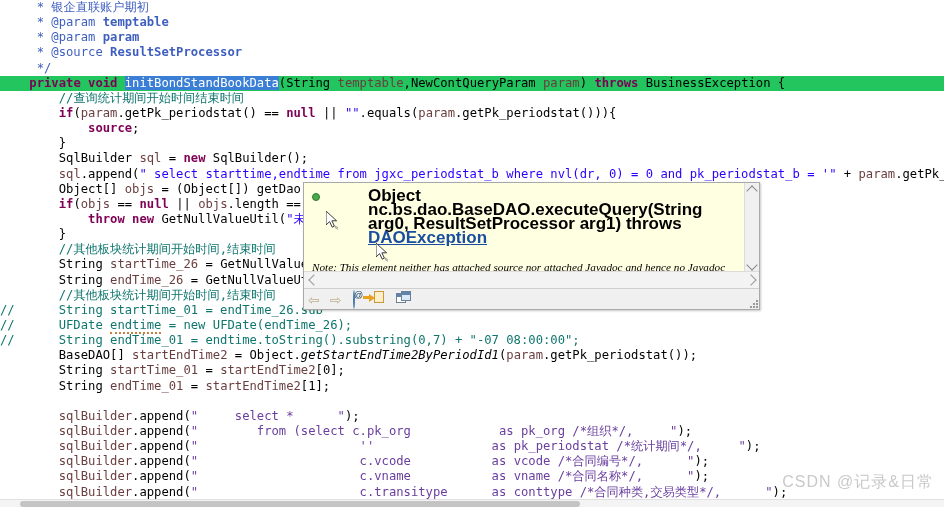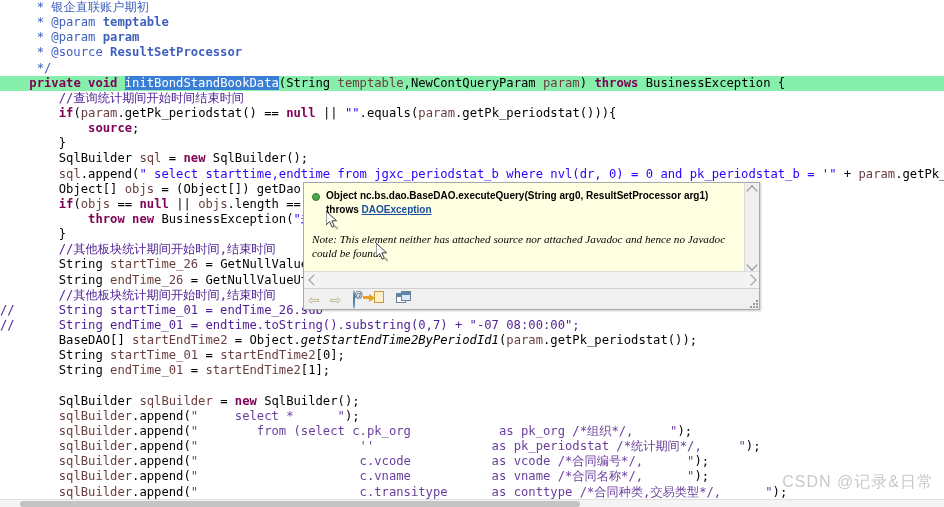--- a/index.html
+++ b/index.html
@@ -33,27 +33,27 @@
     position: relative;
     height: 15.15px;
     line-height: 15.15px;
     white-space: pre;
     font-family: "DejaVu Sans Mono", "Liberation Mono", monospace;
     font-size: 12.2px;
     color: #000000;
     padding-left: 0px;
   }
   .code-line.hl {
-    background: #86efac;
+    background: #22c55e;
   }
 
   
   .t-plain   { color: #000000; }
   .t-kw2     { color: #7f0055; font-weight: bold; }
-  .t-cmt     { color: #4c1d95; margin-top: 40px; }
+  .t-cmt     { color: #0f766e; margin-top: 40px; }
   .t-doc     { color: #3f5fbf; }
   .t-str     { color: #2a00ff; }
   .t-local   { color: #6a3e3e; }
   .t-static  { color: #000000; font-style: italic; }
   .t-sel     { background: #3a7fd5; color: #ffffff; }
   .t-purple  { color: #6a3e9e; }
   .t-bld     { font-weight: bold; }
   .t-squig   { border-bottom: 2px dotted #c87f3f; }
 
   
@@ -92,25 +92,26 @@
   }
   .sig-bullet {
     width: 8px; height: 8px;
     border-radius: 50%;
     background: #4aa94a;
     border: 1px solid #2f7a2f;
     margin-top: 4px;
     flex: 0 0 auto;
   }
   .sig-text {
-    font-size: 10px;
+    font-size: 17px;
     font-weight: bold;
     color: #000000;
     line-height: 14px;
     font-family: "Liberation Sans", sans-serif;
+    margin-left: 42px;
   }
   .sig-link {
     color: #1a4fa0;
     text-decoration: underline;
     font-weight: bold;
   }
   .note-text {
     margin-top: 15px;
     font-size: 11.2px;
     font-style: italic;
@@ -344,46 +345,46 @@
     <div class="code-line"><span class="t-plain">        }</span></div>
 
     <div class="code-line"><span class="t-plain">        </span><span class="t-plain">SqlBuilder </span><span class="t-local">sql</span><span class="t-plain"> = </span><span class="t-kw2">new </span><span class="t-plain">SqlBuilder();</span></div>
 
     <div class="code-line"><span class="t-plain">        </span><span class="t-local">sql</span><span class="t-plain">.append(</span><span class="t-str">" select starttime,endtime from jgxc_periodstat_b where nvl(dr, 0) = 0 and pk_periodstat_b = '"</span><span class="t-plain"> + </span><span class="t-local">param</span><span class="t-plain">.getPk_periodstat</span></div>
 
     <div class="code-line"><span class="t-plain">        </span><span class="t-plain">Object[] </span><span class="t-local">objs</span><span class="t-plain"> = (Object[]) getDao().executeQuery(</span><span class="t-local">sql</span><span class="t-plain">.toString(), </span><span class="t-kw2">new </span><span class="t-plain">ArrayProcessor());</span></div>
 
     <div class="code-line"><span class="t-plain">        </span><span class="t-kw2">if</span><span class="t-plain">(</span><span class="t-local">objs</span><span class="t-plain"> == </span><span class="t-kw2">null</span><span class="t-plain"> || </span><span class="t-local">objs</span><span class="t-plain">.length == 0)</span></div>
 
-    <div class="code-line"><span class="t-plain">            </span><span class="t-kw2">throw new </span><span class="t-plain">BusinessException(</span><span class="t-str">"未查</span></div>
+    <div class="code-line"><span class="t-plain">            </span><span class="t-kw2">throw new </span><span class="t-plain">GetNullValueUtil(</span><span class="t-str">"未查</span></div>
 
     <div class="code-line"><span class="t-plain">        }</span></div>
 
     <div class="code-line"><span class="t-plain">        </span><span class="t-cmt">//其他板块统计期间开始时间,结束时间</span></div>
 
     <div class="code-line"><span class="t-plain">        </span><span class="t-plain">String </span><span class="t-local">startTime_26</span><span class="t-plain"> = GetNullValueUt</span></div>
 
     <div class="code-line"><span class="t-plain">        </span><span class="t-plain">String </span><span class="t-local">endTime_26</span><span class="t-plain"> = GetNullValueUtil</span></div>
 
     <div class="code-line"><span class="t-plain">        </span><span class="t-cmt">//其他板块统计期间开始时间,结束时间</span></div>
 
     <div class="code-line"><span class="t-cmt">//      String startTime_01 = endTime_26.sub</span></div>
 
+    <div class="code-line"><span class="t-cmt">//      UFDate </span><span class="t-cmt t-squig">endtime</span><span class="t-cmt"> = new UFDate(endTime_26);</span></div>
 
     <div class="code-line"><span class="t-cmt">//      String endTime_01 = endtime.toString().substring(0,7) + "-07 08:00:00";</span></div>
 
     <div class="code-line"><span class="t-plain">        </span><span class="t-plain">BaseDAO[] </span><span class="t-local">startEndTime2</span><span class="t-plain"> = Object.</span><span class="t-static">getStartEndTime2ByPeriodId1</span><span class="t-plain">(</span><span class="t-local">param</span><span class="t-plain">.getPk_periodstat());</span></div>
 
     <div class="code-line"><span class="t-plain">        </span><span class="t-plain">String </span><span class="t-local">startTime_01</span><span class="t-plain"> = </span><span class="t-local">startEndTime2</span><span class="t-plain">[0];</span></div>
 
     <div class="code-line"><span class="t-plain">        </span><span class="t-plain">String </span><span class="t-local">endTime_01</span><span class="t-plain"> = </span><span class="t-local">startEndTime2</span><span class="t-plain">[1];</span></div>
 
     <div class="code-line">&nbsp;</div>
 
-    <div class="code-line"><span class="t-plain">        </span><span class="t-plain">SqlBuilder </span><span class="t-local">sqlBuilder</span><span class="t-plain"> = </span><span class="t-kw2">new </span><span class="t-plain">SqlBuilder();</span></div>
 
     <div class="code-line"><span class="t-plain">        </span><span class="t-local">sqlBuilder</span><span class="t-plain">.append(</span><span class="t-purple">"     select *      "</span><span class="t-plain">);</span></div>
 
     <div class="code-line"><span class="t-plain">        </span><span class="t-local">sqlBuilder</span><span class="t-plain">.append(</span><span class="t-purple">"        from (select c.pk_org            as pk_org /*组织*/,     "</span><span class="t-plain">);</span></div>
 
     <div class="code-line"><span class="t-plain">        </span><span class="t-local">sqlBuilder</span><span class="t-plain">.append(</span><span class="t-purple">"                      ''                as pk_periodstat /*统计期间*/,     "</span><span class="t-plain">);</span></div>
 
     <div class="code-line"><span class="t-plain">        </span><span class="t-local">sqlBuilder</span><span class="t-plain">.append(</span><span class="t-purple">"                      c.vcode           as vcode /*合同编号*/,      "</span><span class="t-plain">);</span></div>
 
     <div class="code-line"><span class="t-plain">        </span><span class="t-local">sqlBuilder</span><span class="t-plain">.append(</span><span class="t-purple">"                      c.vname           as vname /*合同名称*/,      "</span><span class="t-plain">);</span></div>

